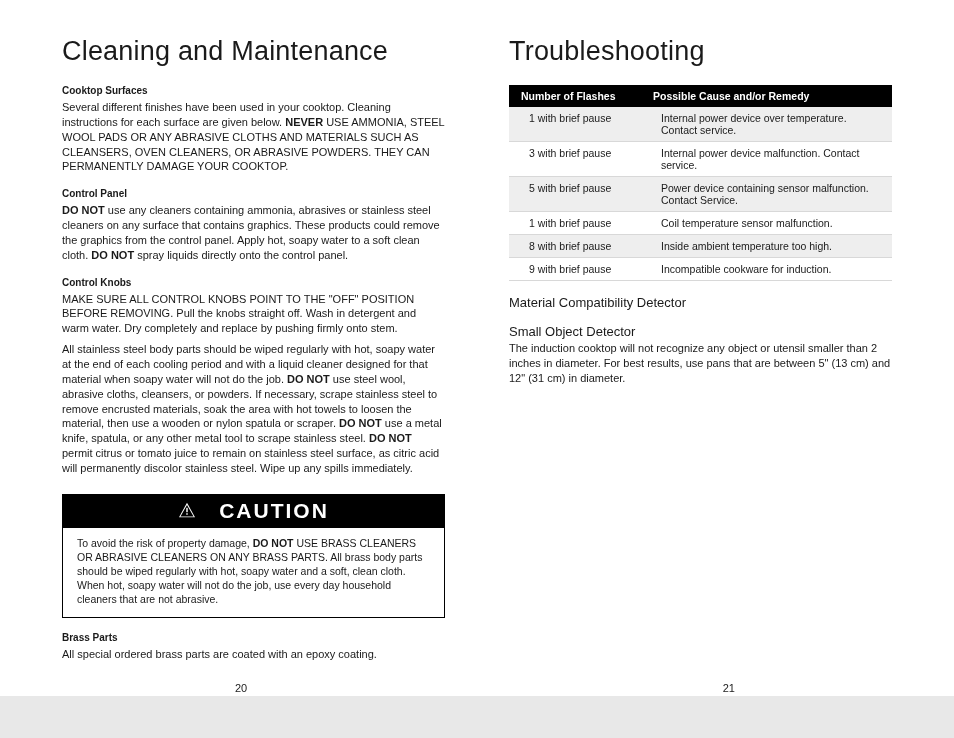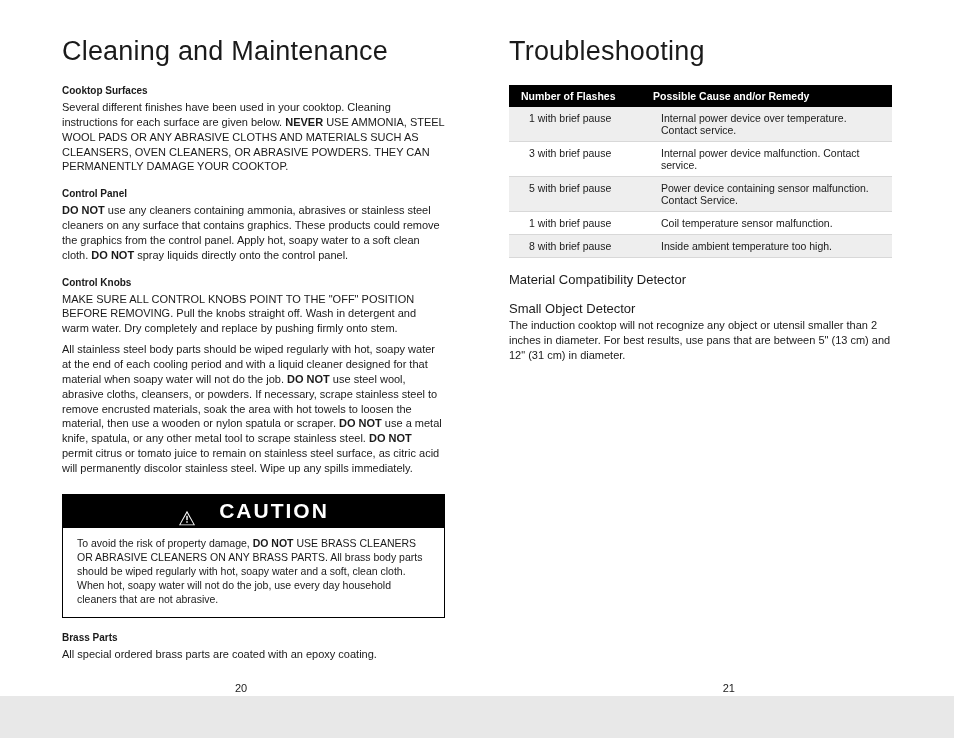--- a/index.html
+++ b/index.html
@@ -61,21 +61,21 @@
   .caution-head {
     background: #000;
     color: #fff;
     text-align: center;
     font-weight: 700;
     font-size: 21px;
     letter-spacing: 2px;
     padding: 4px 0 5px 0;
     display: flex;
     justify-content: center;
-    align-items: flex-end;
+    align-items: flex-start;
     gap: 23px;
   }
   .caution-body {
     font-size: 10.5px;
     line-height: 1.35;
     padding: 8px 14px 10px 14px;
   }
   .warn-icon {
     width: 18px; height: 16px;
     display: inline-block;
@@ -213,20 +213,24 @@
             <td>Power device containing sensor malfunction. Contact Service.</td>
           </tr>
           <tr>
             <td>1 with brief pause</td>
             <td>Coil temperature sensor malfunction.</td>
           </tr>
           <tr>
             <td>8 with brief pause</td>
             <td>Inside ambient temperature too high.</td>
           </tr>
+          <tr>
+            <td>9 with brief pause</td>
+            <td>Incompatible cookware for induction.</td>
+          </tr>
         </tbody>
       </table>
 
       <h3>Material Compatibility Detector</h3>
 
       <h3>Small Object Detector</h3>
       <p class="body">The induction cooktop will not recognize any object or utensil smaller than 2 inches in diameter. For best results, use pans that are between 5" (13 cm) and 12" (31 cm) in diameter.</p>
     </div>
 
     <div class="page-num left">20</div>

